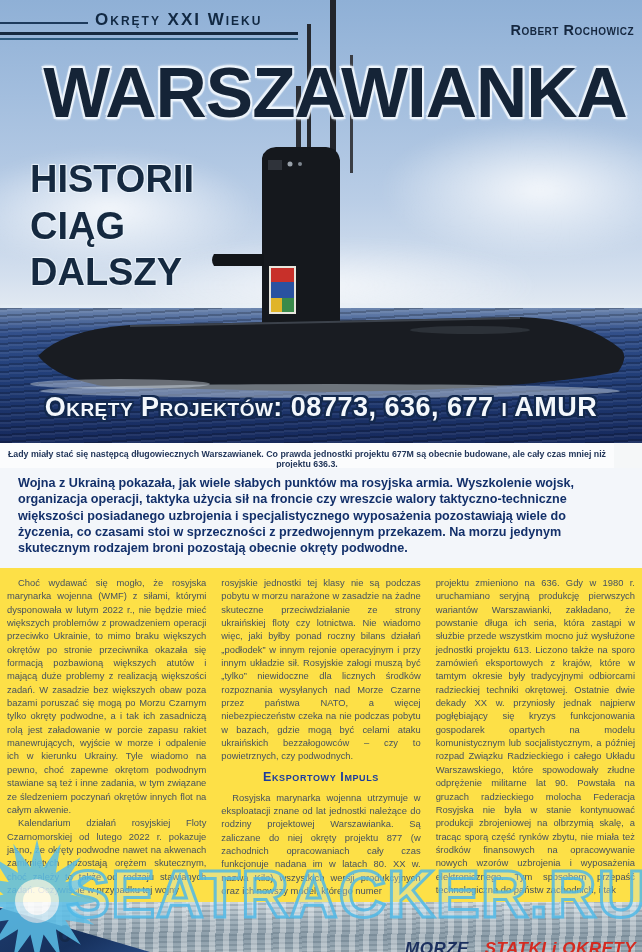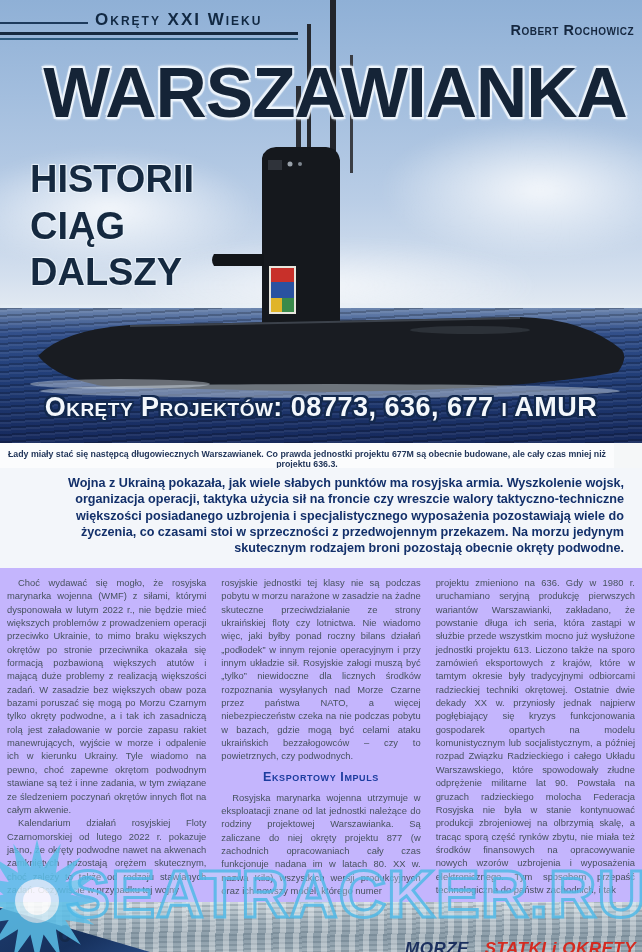--- a/index.html
+++ b/index.html
@@ -67,26 +67,26 @@
 
   
   .caption-strip { position:relative; width:614px; height:25px; background:#fbfcfd; }
   .caption {
     padding-top:6px; text-align:center; font-size:8.8px; font-weight:600; color:#22365a;
   }
 
   
   .lead-strip { position:relative; width:642px; height:100px; background:#f3f6fa; }
   .lead {
-    margin:0 auto; padding-top:7px; width:606px; text-align:right;
+    margin:0 auto; padding-top:7px; width:606px; text-align:left;
     font-size:12.6px; font-weight:bold; line-height:1.3; color:#13306a;
   }
 
   
-  .body-area { position:relative; width:642px; height:384px; background:#c4b5fd; }
+  .body-area { position:relative; width:642px; height:384px; background:#fde047; }
   .columns { position:relative; display:flex; gap:15px; padding:8px 7px 0 7px; z-index:2; }
   .col { width:200px; font-size:9.4px; line-height:1.42; color:#47525f; text-align:justify; }
   .col p.indent { text-indent:11px; }
   .col-heading {
     margin:6px 0 4px 0; text-align:center; font-size:12.5px; font-weight:bold;
     font-variant:small-caps; letter-spacing:.6px; color:#1b3c9e;
   }
 
   
   .sea-footer {

